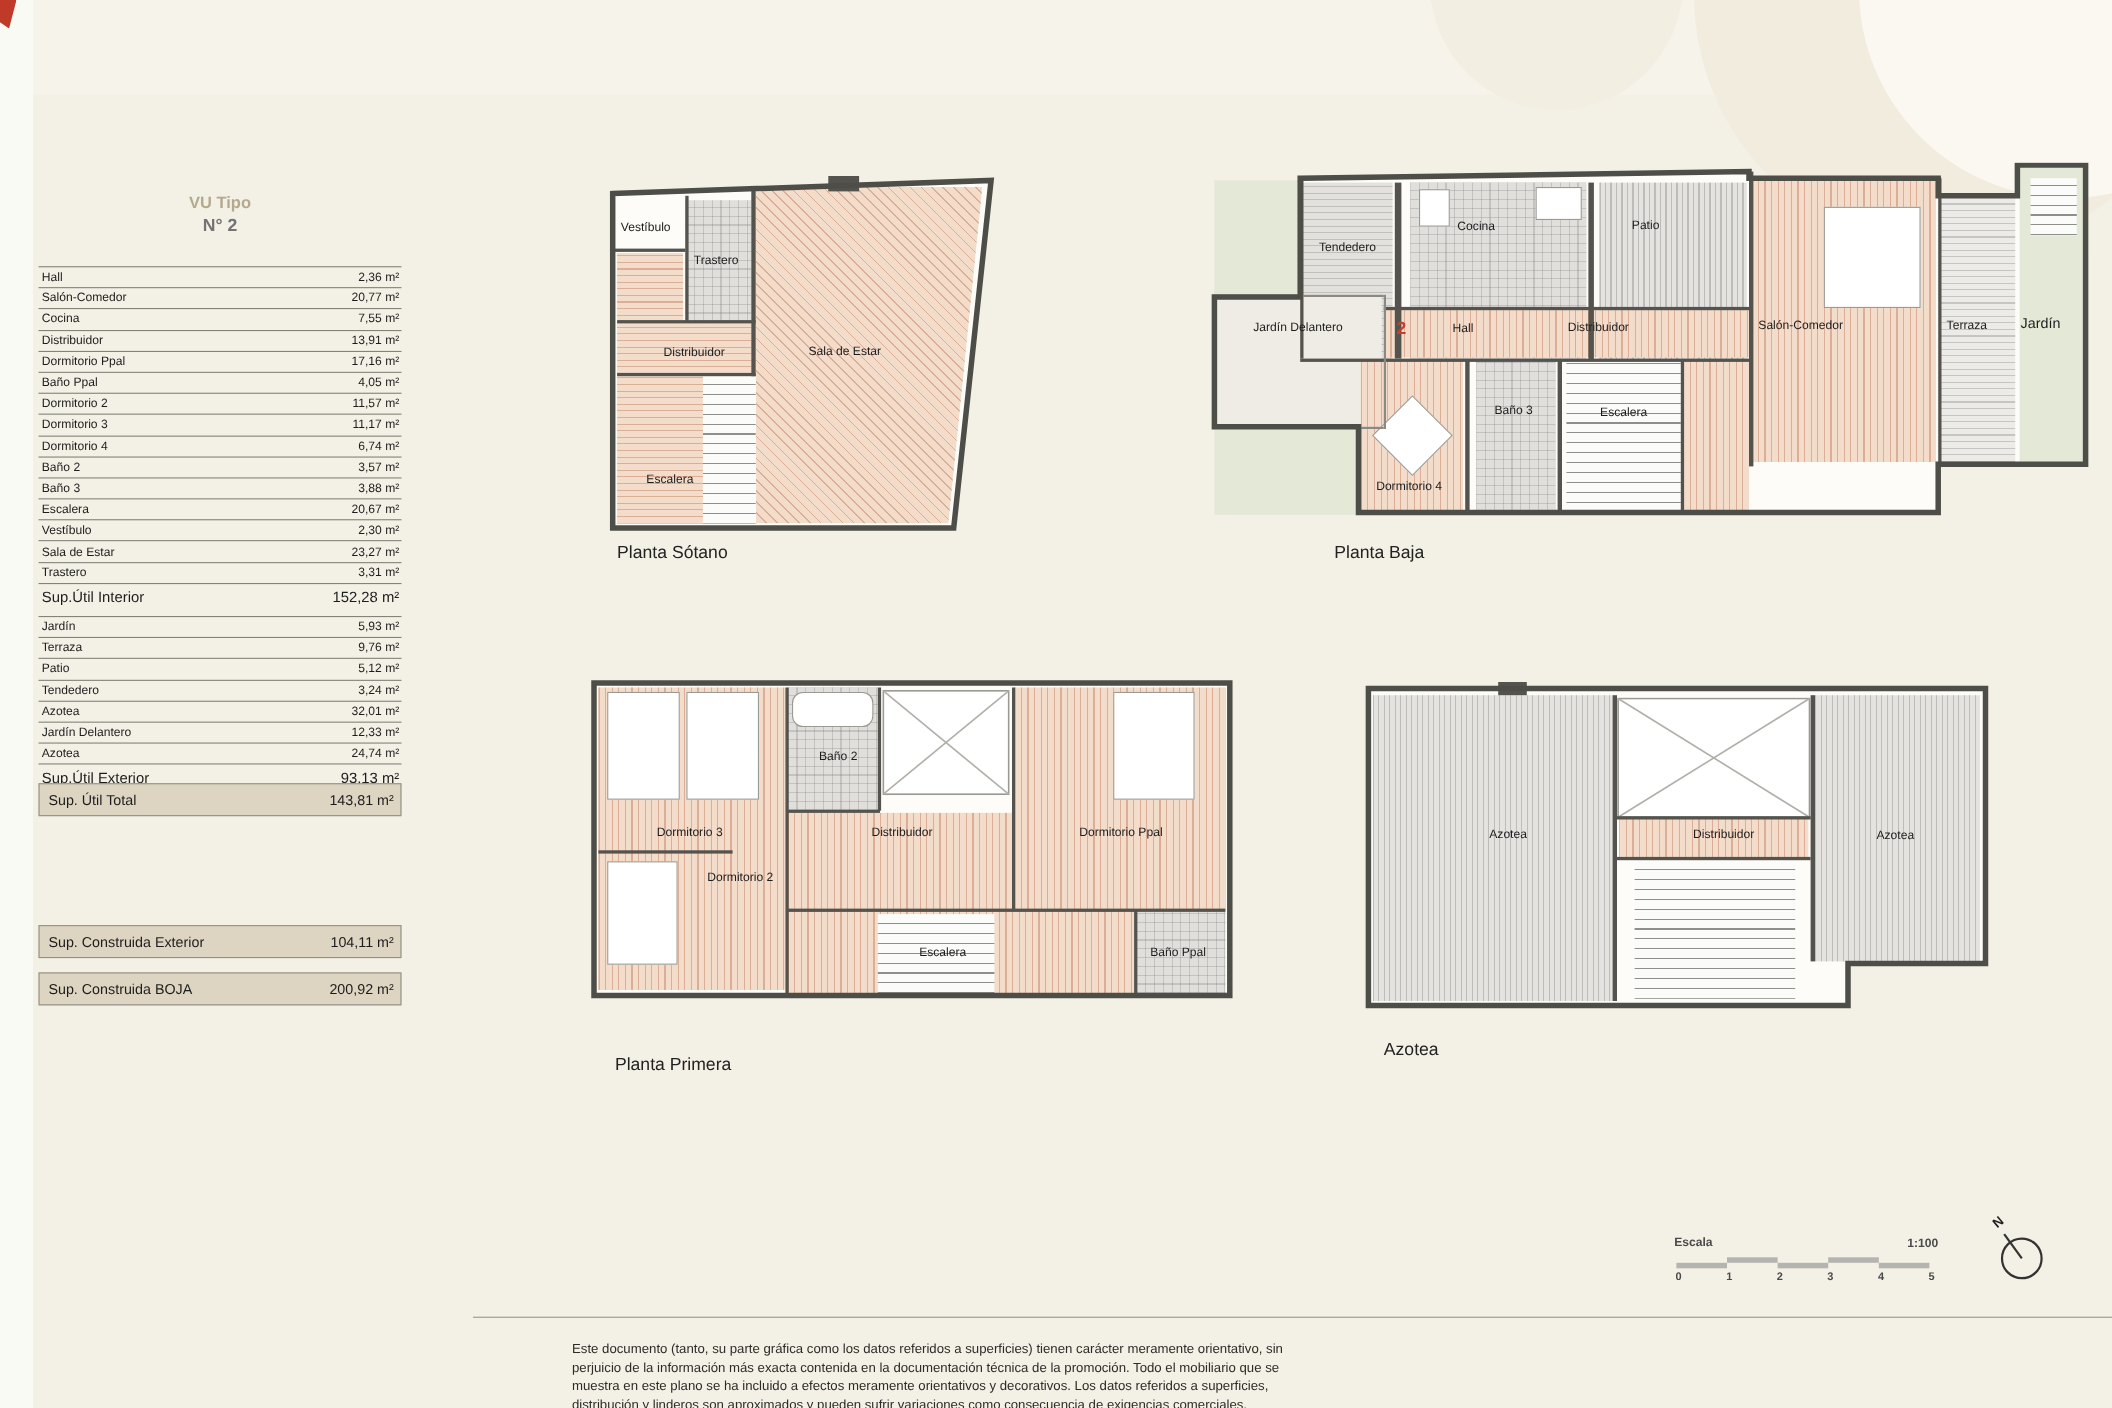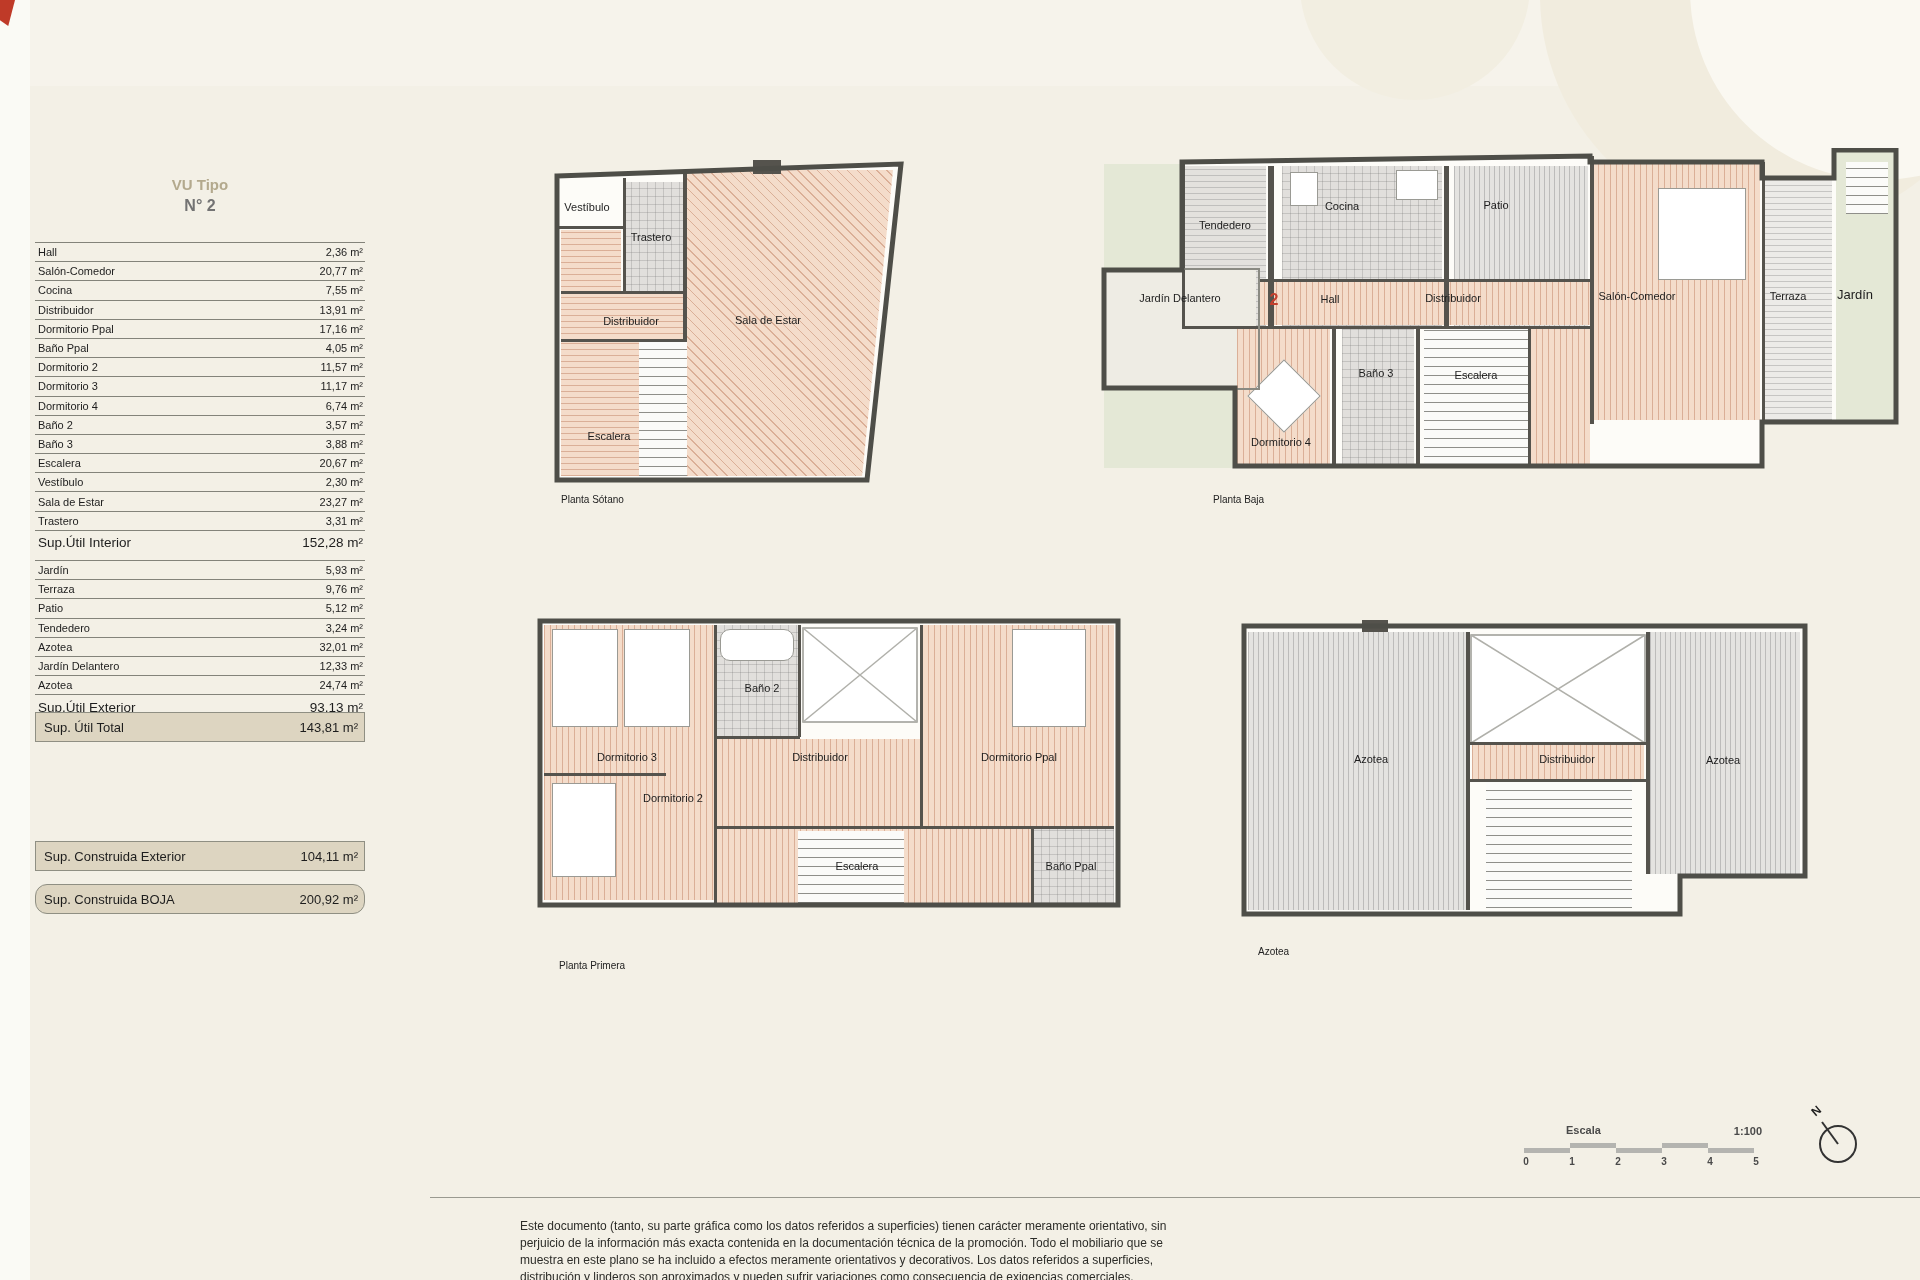--- a/index.html
+++ b/index.html
@@ -30,36 +30,36 @@
   .sumbox.light{background:#f6f3ea;}
   .sumbox .tlabel{padding-left:8px;}
   .sumbox .tvalue{padding-right:6px;}
   .note{left:38px;top:938px;width:292px;font-size:11px;line-height:15px;color:#33332e;}
   .siteplan-label{font-size:10px;font-weight:bold;color:#4a4a44;white-space:nowrap;}
   
   .plan{position:absolute;}
   .rlabel{position:absolute;transform:translate(-50%,-50%);font-size:11px;color:#1d1d1d;white-space:nowrap;}
   .rlabel.big{font-size:13px;}
   .rlabel.red{color:#c5402e;font-size:16px;font-weight:bold;}
-  .caption{position:absolute;font-size:10px;color:#222;}
+  .caption{position:absolute;font-size:16px;color:#222;}
   .fill{position:absolute;}
   .hatch-v{background-color:#f4dcca;background-image:repeating-linear-gradient(90deg,rgba(193,130,100,.5) 0 1px,transparent 1px 6px);}
   .hatch-h{background-color:#f4dcca;background-image:repeating-linear-gradient(0deg,rgba(193,130,100,.5) 0 1px,transparent 1px 6px);}
   .hatch-d{background-color:#f4dcca;background-image:repeating-linear-gradient(45deg,rgba(193,130,100,.5) 0 1px,transparent 1px 7px);}
   .tile{background-color:#e1dfdc;background-image:repeating-linear-gradient(0deg,rgba(110,110,110,.25) 0 1px,transparent 1px 8px),repeating-linear-gradient(90deg,rgba(110,110,110,.25) 0 1px,transparent 1px 8px);}
   .stripes-v{background-color:#e4e3e0;background-image:repeating-linear-gradient(90deg,rgba(140,140,140,.45) 0 1px,transparent 1px 5px);}
   .lines-h{background-color:#e3e1dd;background-image:repeating-linear-gradient(0deg,rgba(140,140,140,.4) 0 1px,transparent 1px 6px);}
   .lines-h.light{background-color:#ecebe8;}
   .treads{background-color:#fbfbf9;background-image:repeating-linear-gradient(0deg,#8f8f8a 0 1px,transparent 1px 9px);}
   .green{background-color:#e4e8d6;}
   .plain{background-color:#eeece4;}
   .wall{position:absolute;background:#55534d;}
   .furn{position:absolute;background:#fff;border:1px solid #9a9a94;}
   
-  .scale-label{font-size:11px;font-weight:bold;color:#4a4a4a;margin-left:44px;}
+  .scale-label{font-size:11px;font-weight:bold;color:#4a4a4a;}
   .scale-seg{position:absolute;width:46px;height:5px;background:#b4b4b0;}
   .scale-tick{position:absolute;transform:translateX(-50%);font-size:10px;font-weight:bold;color:#4a4a4a;}
   
   .footrule{left:430px;top:1197px;width:1490px;height:1px;background:#9a9a90;}
   .disclaimer{left:520px;top:1218px;width:648px;font-size:12px;line-height:17px;color:#2c2c28;}
 </style>
 </head>
 <body>
 
 <div id="page">
@@ -177,21 +177,21 @@
   </div>
 
   <div class="abs sumbox" style="top:712px;">
       <span class="tlabel">Sup. Útil Total</span>
       <span class="tvalue">143,81 m²</span>
     </div>
   <div class="abs sumbox" style="top:841px;">
       <span class="tlabel">Sup. Construida Exterior</span>
       <span class="tvalue">104,11 m²</span>
     </div>
-  <div class="abs sumbox" style="top:884px;border-radius:12px;">
+  <div class="abs sumbox" style="top:884px;">
       <span class="tlabel">Sup. Construida BOJA</span>
       <span class="tvalue">200,92 m²</span>
     </div>
 
 
 
   <div class="plan" style="left:553px;top:160px;width:352px;height:325px;">
     <svg class="abs" style="left:0;top:0;" width="352" height="325">
       <polygon points="4,16 348,4 314,320 4,320" fill="#fdfcf8"></polygon>
     </svg>

